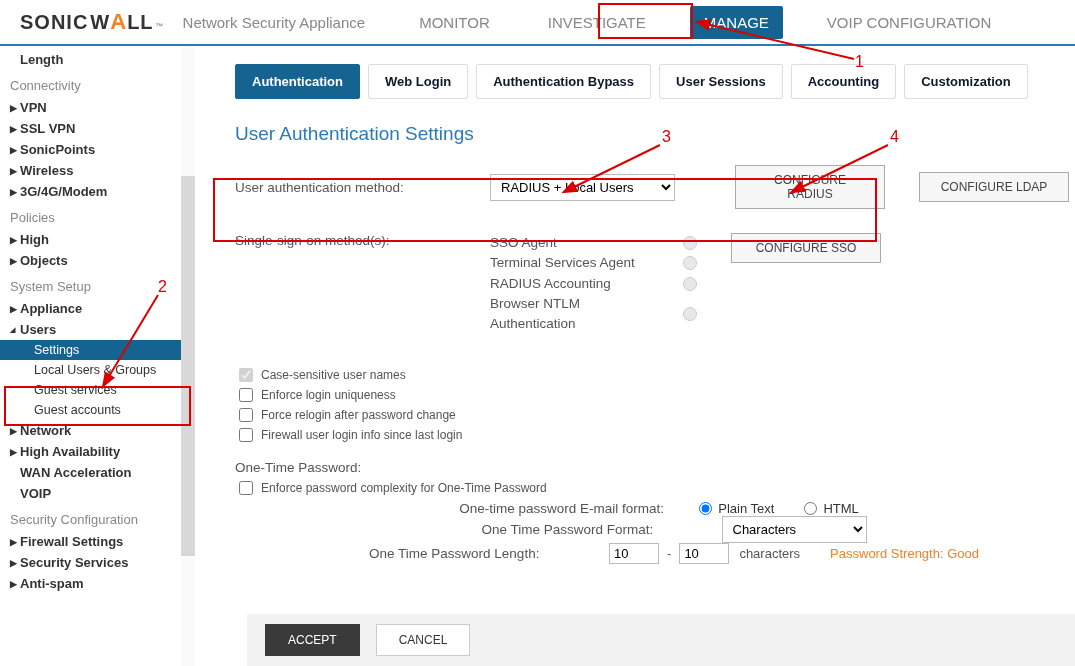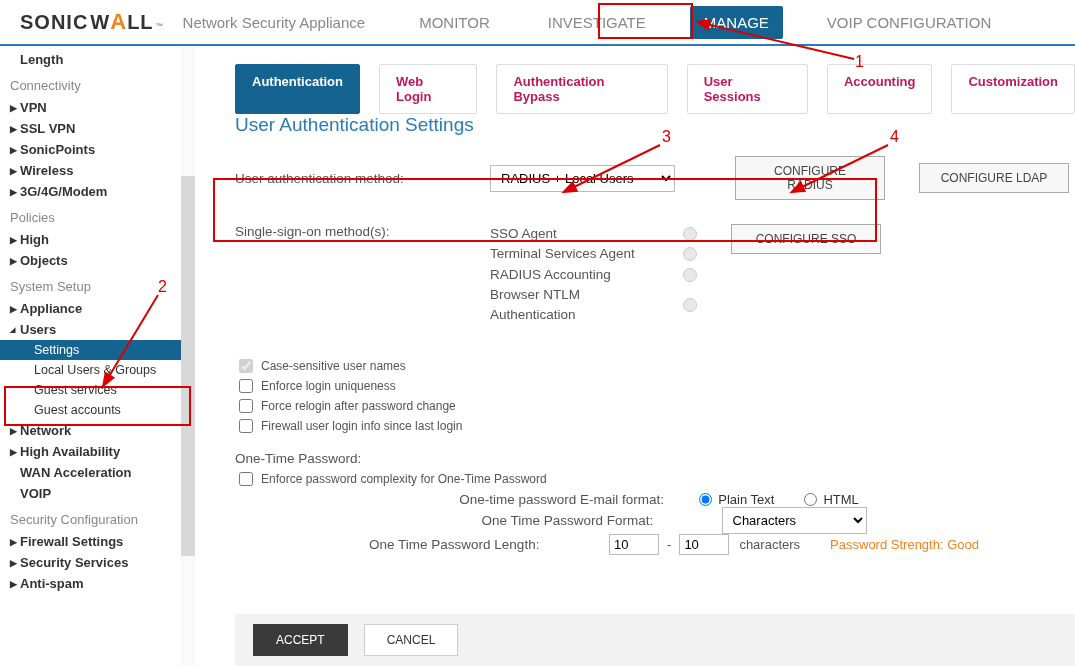--- a/index.html
+++ b/index.html
@@ -27,22 +27,22 @@
 
 .sb-group { color: #888; font-size: 13px; padding: 8px 10px 4px 10px; }
 .sb-item { display: flex; align-items: center; padding: 3px 10px; cursor: pointer; font-size: 13px; color: #333; }
 .sb-item .caret { width: 10px; font-size: 9px; color: #333; }
 .sb-item.bold { font-weight: bold; }
 .sb-sub { padding: 3px 10px 3px 34px; font-size: 12.5px; cursor: pointer; color: #333; }
 .sb-sub.active { background: #156391; color: #fff; }
 .sb-plain { padding: 3px 10px 3px 20px; font-weight: bold; }
 
 
-.tabs { display: flex; gap: 19px; }
-.tab { border: 1px solid #ddd; background: #fff; padding: 9px 16px; font-size: 13px; font-weight: bold; color: #be185d; cursor: pointer; border-radius: 2px; }
+.tabs { display: flex; gap: 8px; margin-bottom: 24px; }
+.tab { border: 1px solid #ddd; background: #fff; padding: 9px 16px; font-size: 13px; font-weight: bold; color: #0f172a; cursor: pointer; border-radius: 2px; }
 .tab.active { background: #156391; color: #fff; border-color: #156391; }
 
 
 h2.section { color: #2a7bb8; font-weight: normal; font-size: 19px; margin-bottom: 20px; }
 .form-row { display: flex; align-items: center; margin-bottom: 14px; }
 .form-label { width: 255px; color: #555; font-size: 13.5px; }
 select { border: 1px solid #bbb; padding: 4px 6px; font-size: 13px; background: #fff; }
 .btn { border: 1px solid #aaa; background: #f7f7f7; padding: 7px 18px; font-size: 12px; cursor: pointer; color: #444; }
 .sso-list { font-size: 13.5px; color: #555; line-height: 1.5; }
 .sso-row { display: flex; align-items: center; gap: 18px; }
@@ -52,21 +52,21 @@
 .checkbox-row label { color: #555; font-size: 12px; }
 .sub-heading { color: #555; font-size: 13.5px; margin: 18px 0 6px 0; }
 .indent { margin-left: 38px; }
 .otp-row { display: flex; align-items: center; margin: 0 0; justify-content: center; }
 .otp-label { width: 240px; color: #555; font-size: 13.5px; }
 .radio-wrap { display: flex; align-items: center; gap: 6px; margin-right: 30px; }
 input[type=text].num { width: 50px; border: 1px solid #bbb; padding: 2px 4px; font-size: 13px; }
 .pwd-strength { color: #f58220; font-size: 13px; margin-left: 30px; }
 
 
-.footer-bar { position: absolute; bottom: 0; left: 40px; right: 0; background: #f2f2f2; padding: 10px 18px; display: flex; gap: 16px; }
+.footer-bar { position: absolute; bottom: 0; left: 52px; right: 0; background: #f2f2f2; padding: 10px 18px; display: flex; gap: 16px; }
 .btn-accept { background: #3a3a3a; color: #fff; border: 1px solid #3a3a3a; padding: 8px 22px; font-size: 12px; cursor: pointer; }
 .btn-cancel { background: #fff; border: 1px solid #ccc; padding: 8px 22px; font-size: 12px; cursor: pointer; color: #333; }
 
 
 .anno-box { position: absolute; border: 2px solid #d80000; pointer-events: none; }
 .anno-num { position: absolute; color: #d80000; font-size: 16px; font-weight: normal; pointer-events: none; }
 .arrow { position: absolute; pointer-events: none; }
 </style>
 </head>
 <body>

